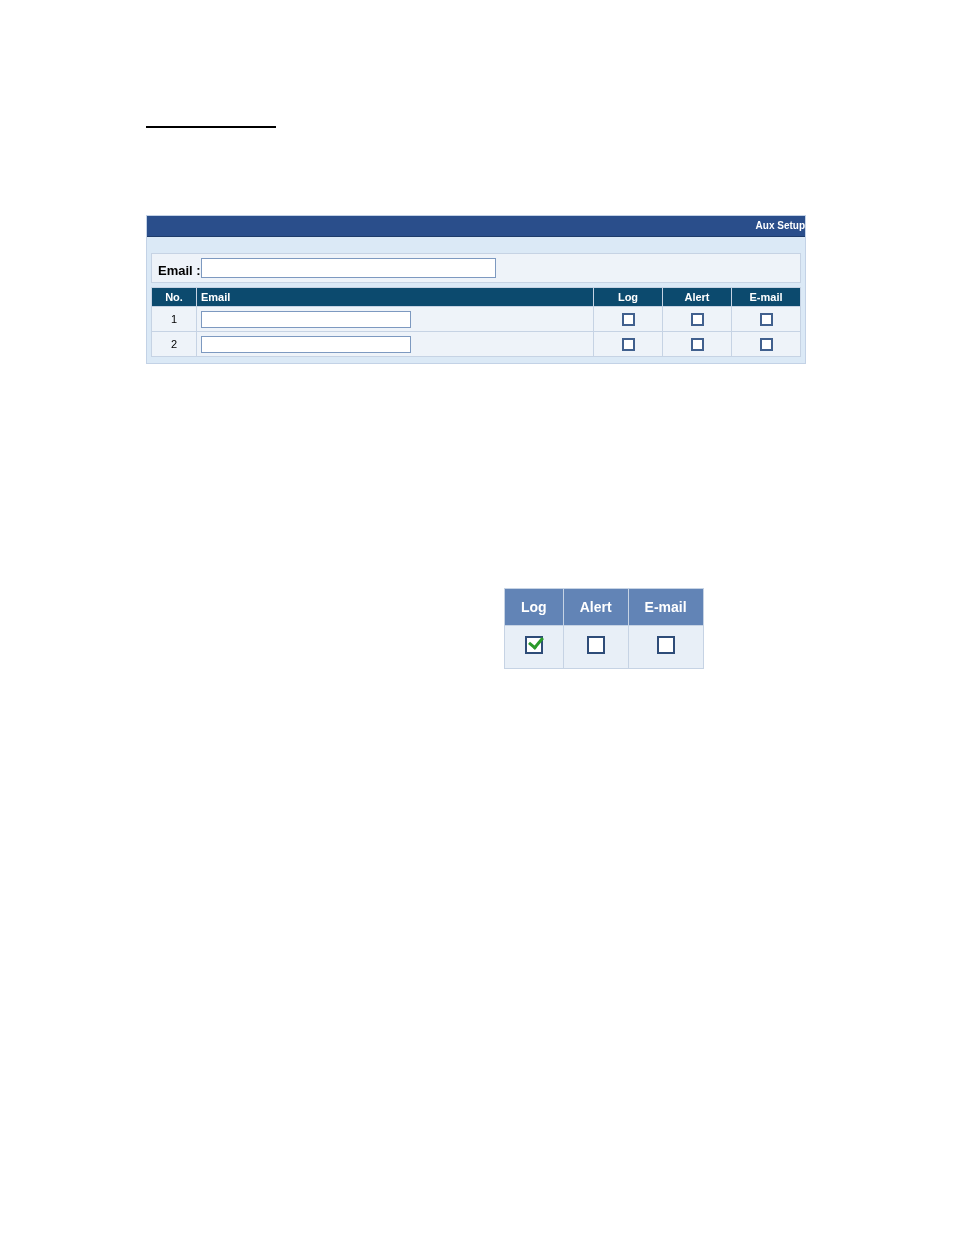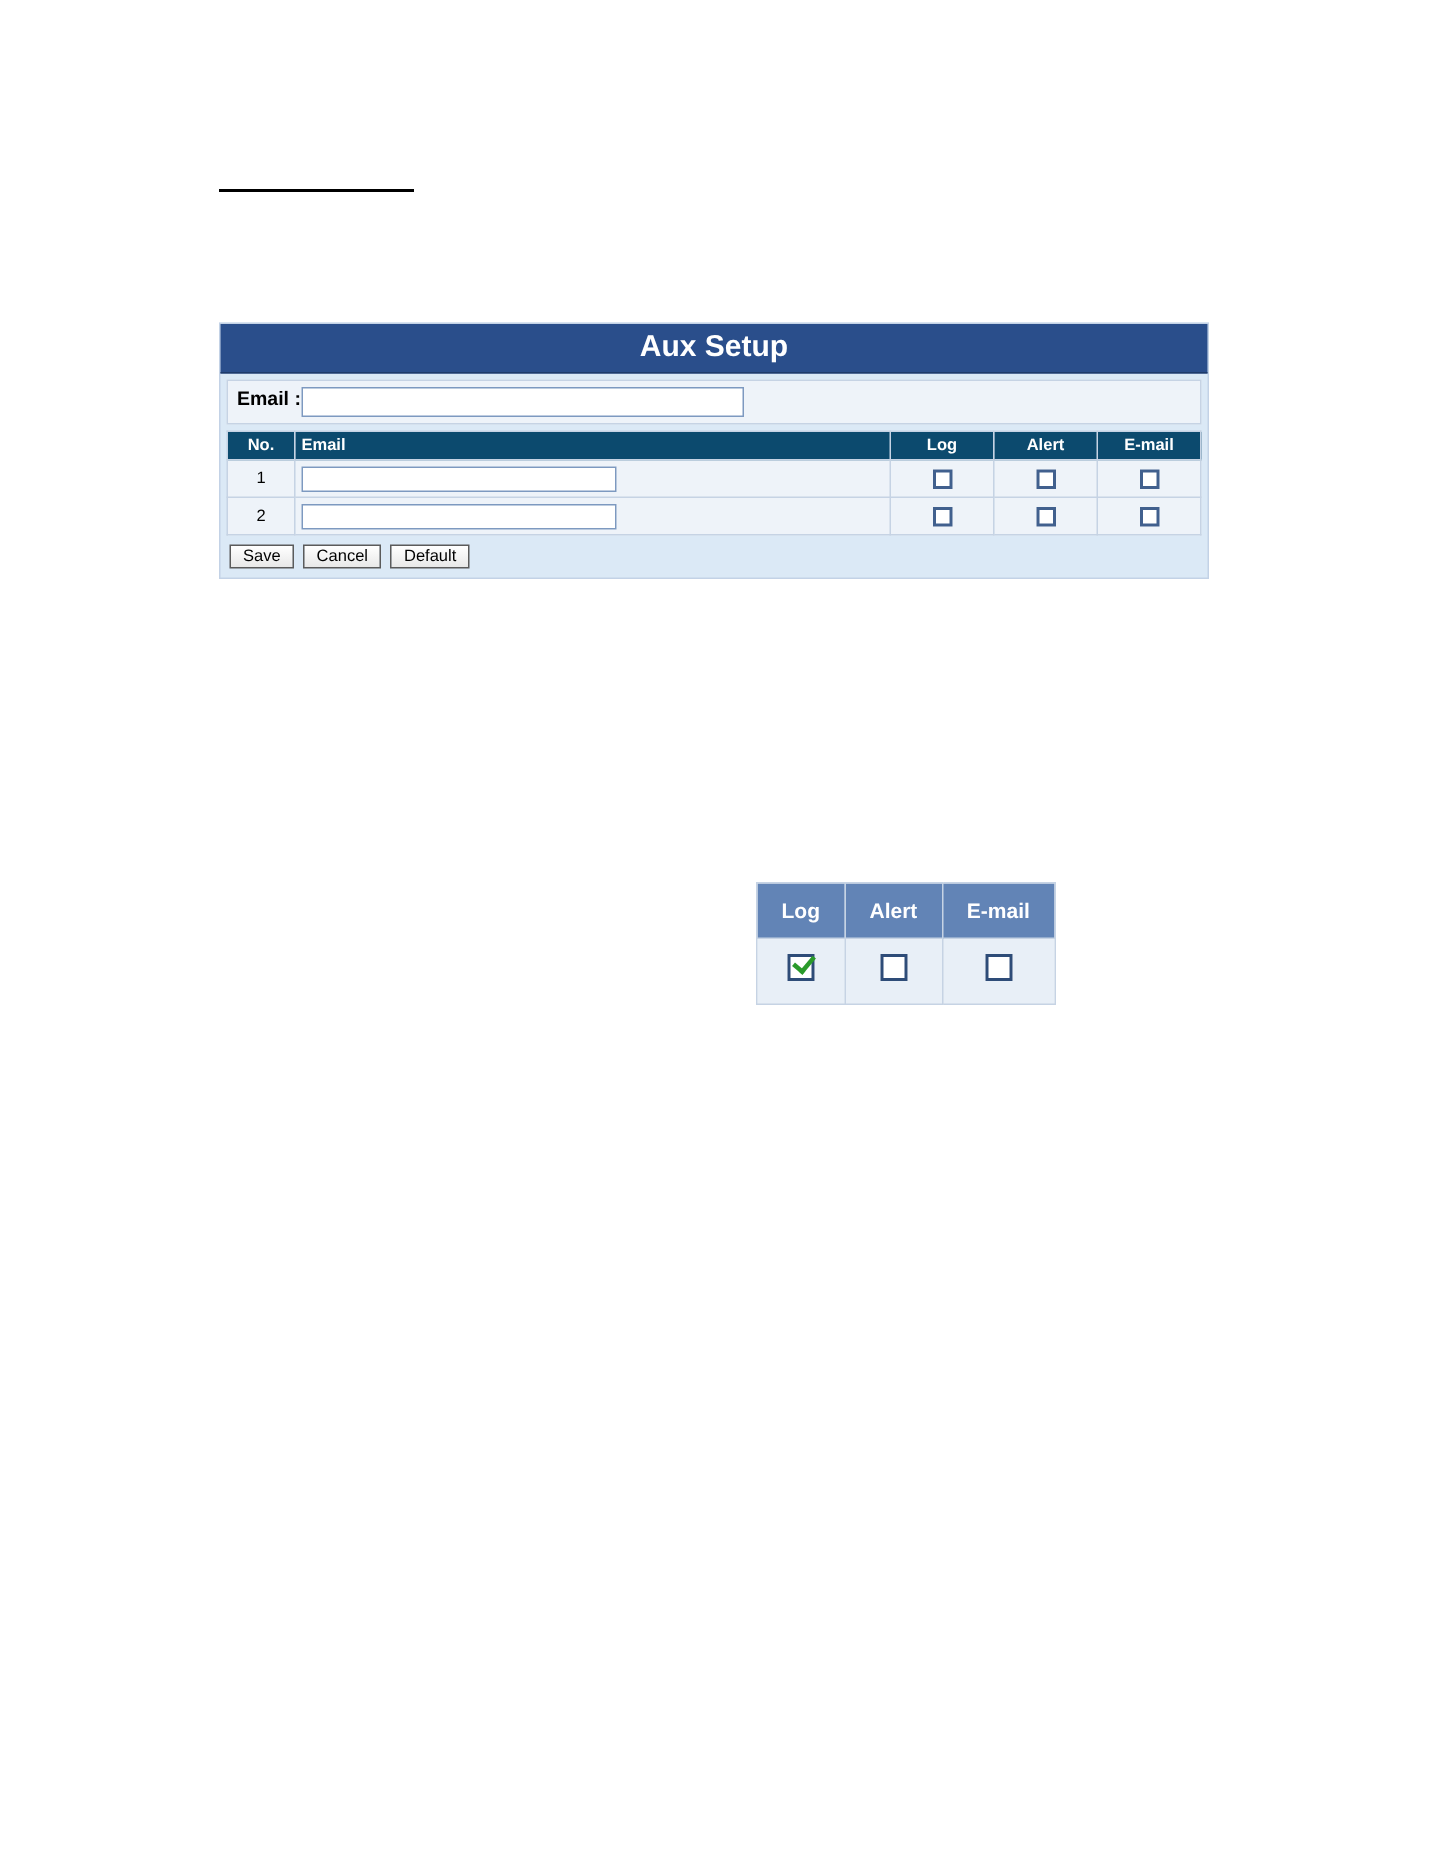--- a/index.html
+++ b/index.html
@@ -32,35 +32,36 @@
   top: 215px;
   width: 660px;
   border: 1px solid #c3d2e6;
   background: #dbe9f6;
   box-sizing: border-box;
 }
 .aux-title {
   background: #2a4e8b;
   color: #ffffff;
   font-weight: bold;
-  text-align: center;
-  font-size: 20px;
+  text-align: right;
+  font-size: 10px;
   padding: 4px 0 5px 0;
   border-bottom: 1px solid #1e3b6a;
 }
 .aux-inner {
   padding: 4px 4px 6px 4px;
 }
 .email-row {
   background: #eef3f9;
   border: 1px solid #c6d3e4;
   padding: 4px 6px;
   display: flex;
-  align-items: flex-start;
+  align-items: flex-end;
   gap: 0;
+  margin-top: 12px;
 }
 .email-label {
   font-weight: bold;
   font-size: 13px;
   color: #000;
 }
 .email-input {
   height: 20px;
   width: 295px;
   border: 1px solid #7d99c0;
@@ -215,25 +216,20 @@
             <td class="col-name" style="text-align:center">
               <input class="name-input" type="text" value="" style="">
             </td>
             <td class="col-opt"><span class="square-check"></span></td>
             <td class="col-opt"><span class="square-check"></span></td>
             <td class="col-opt"><span class="square-check"></span></td>
           </tr>
         </tbody>
       </table>
 
-      <div class="btn-row">
-        <button class="btn">Save</button>
-        <button class="btn">Cancel</button>
-        <button class="btn">Default</button>
-      </div>
     </div>
   </div>
 
   <table class="mini-panel">
     <thead>
       <tr>
         <th>Log</th>
         <th>Alert</th>
         <th>E-mail</th>
       </tr>

